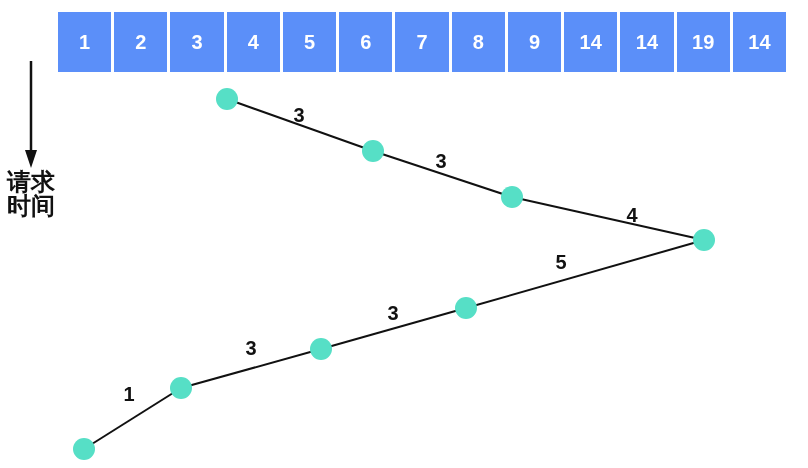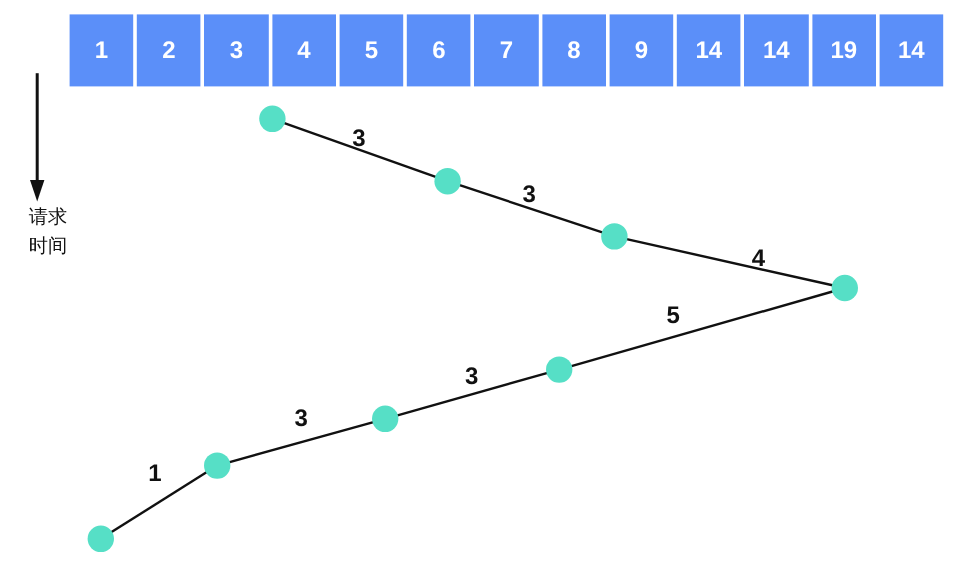--- a/index.html
+++ b/index.html
@@ -21,22 +21,22 @@
     flex: 1 1 0;
     background: var(--cell-blue, #5b8ff9);
     color: var(--cell-text, #ffffff);
     display: flex; align-items: center; justify-content: center;
     font-weight: bold; font-size: 20px;
     user-select: none;
   }
   .axis-label {
     position: absolute;
     left: 6px; top: 170px; width: 50px;
-    text-align: right;
-    font-weight: normal; font-size: 16px; line-height: 24px;
+    text-align: center;
+    font-weight: bold; font-size: 24px; line-height: 24px;
     color: var(--ink, #111111);
   }
   #graph { position: absolute; left: 0; top: 0; }
   #graph line.edge { stroke: var(--ink, #111111); stroke-width: 2; }
   #graph text.edge-label {
     font-family: "Liberation Sans", "DejaVu Sans", sans-serif;
     font-weight: bold; font-size: 20px;
     fill: var(--ink, #111111);
     text-anchor: middle;
   }

